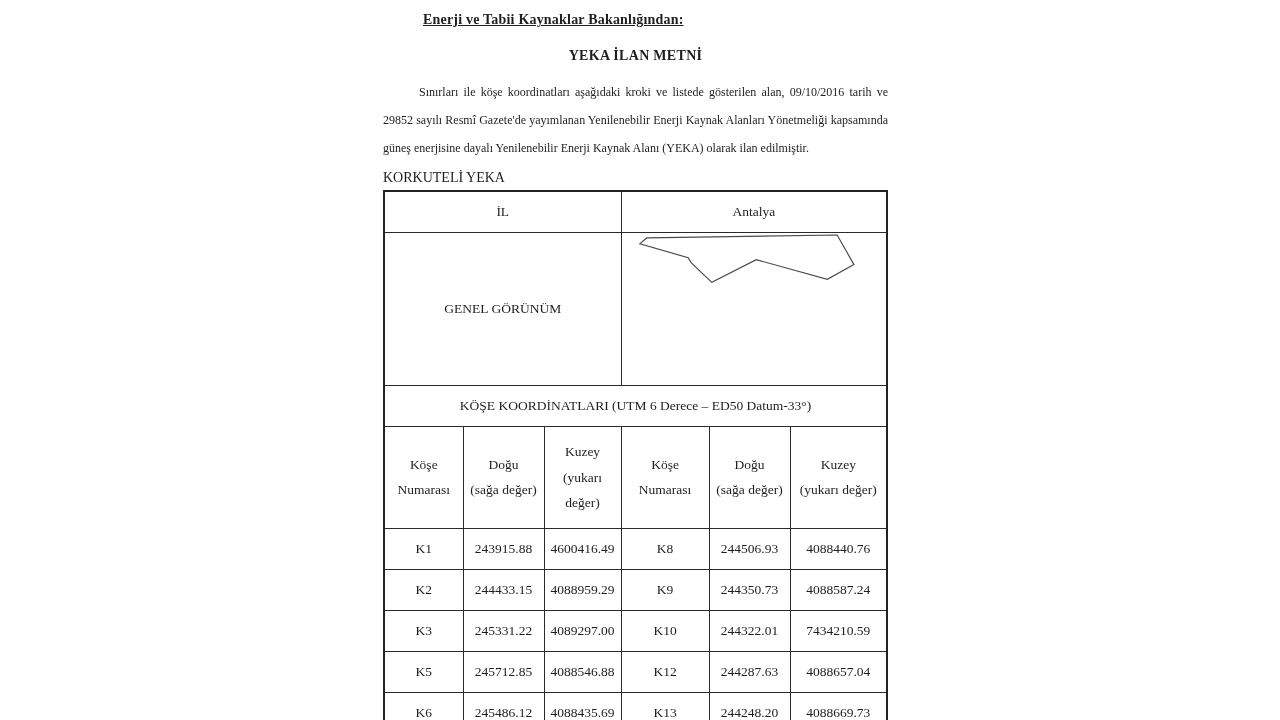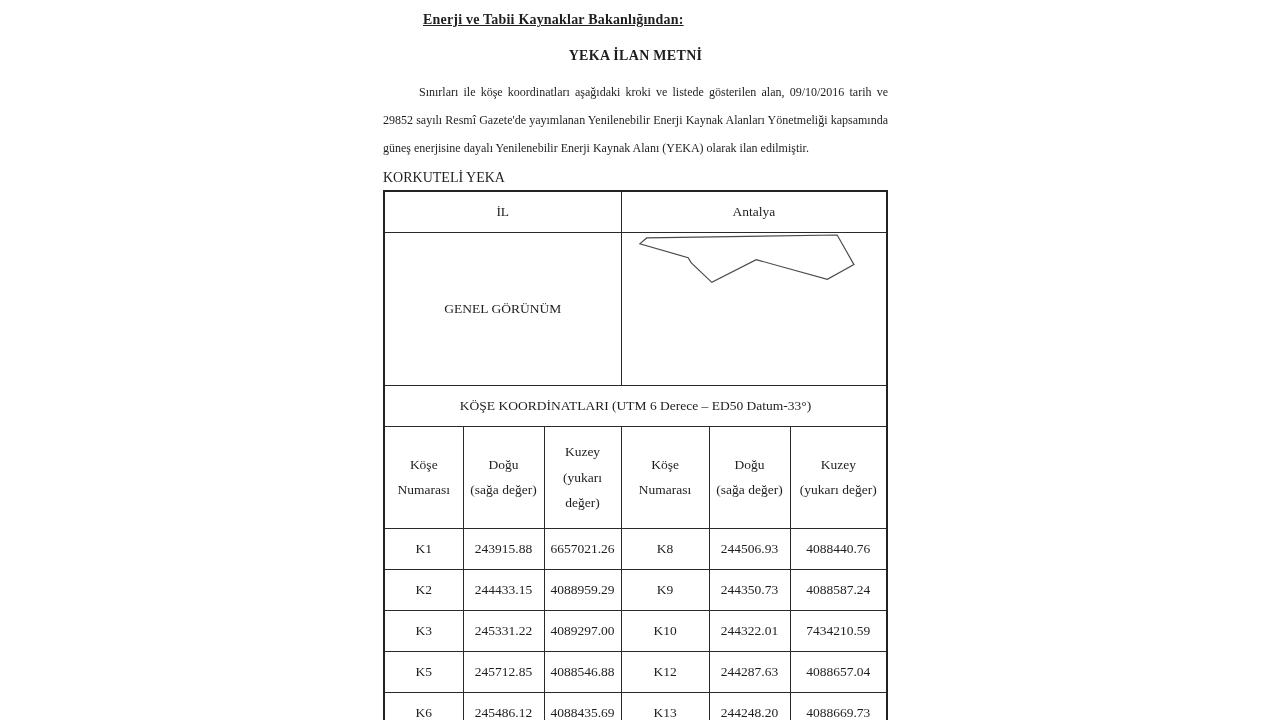--- a/index.html
+++ b/index.html
@@ -120,21 +120,21 @@
 Numarası</td>
       <td>Doğu
 (sağa değer)</td>
       <td>Kuzey
 (yukarı değer)</td>
     </tr>
 
     <tr class="data-row">
       <td>K1</td>
       <td>243915.88</td>
-      <td>6657021.26</td>
+      <td>4600416.49</td>
       <td>K8</td>
       <td>244506.93</td>
       <td>4088440.76</td>
     </tr>
     <tr class="data-row">
       <td>K2</td>
       <td>244433.15</td>
       <td>4088959.29</td>
       <td>K9</td>
       <td>244350.73</td>

